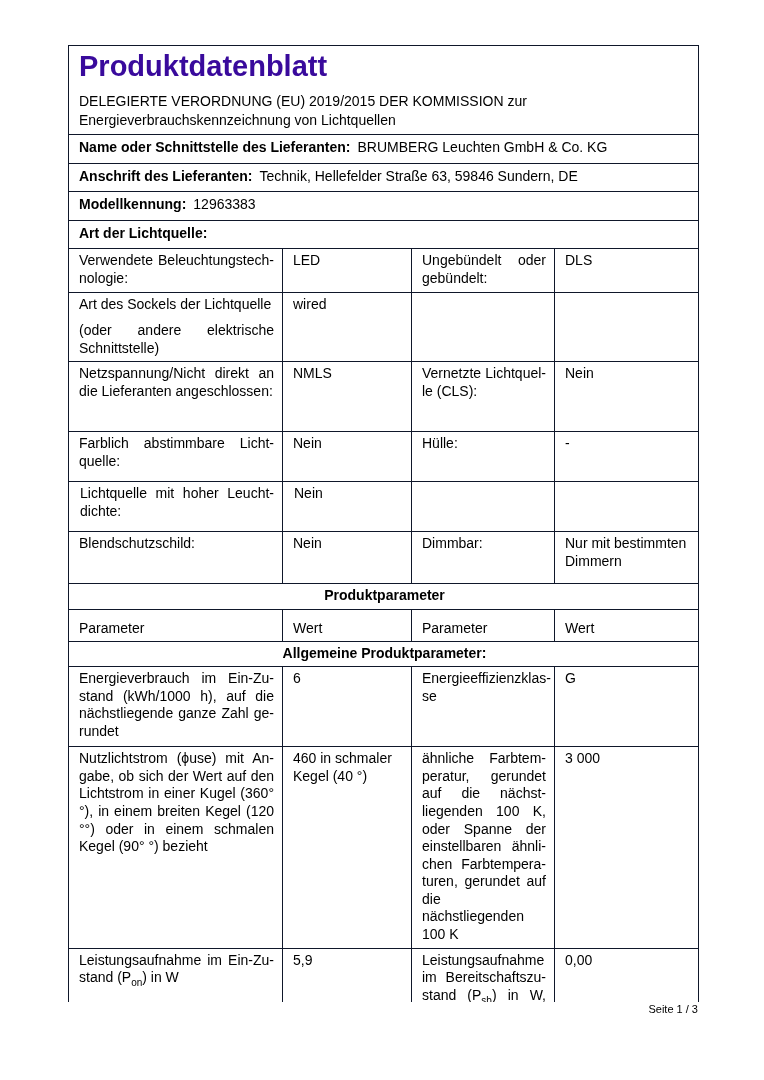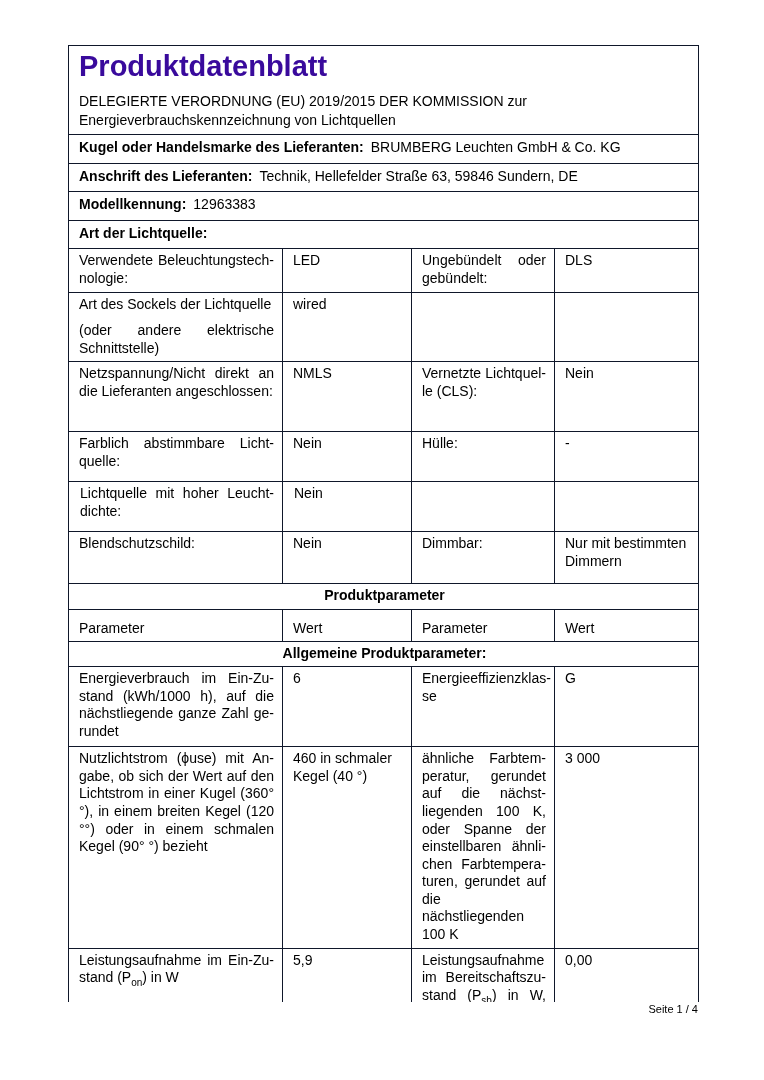--- a/index.html
+++ b/index.html
@@ -61,21 +61,21 @@
       <tbody>
         <tr>
           <td colspan="4" class="titleblock">
             <h1 class="doctitle" style="color: rgb(57, 10, 156);">Produktdatenblatt</h1>
             <p class="subtitle">DELEGIERTE VERORDNUNG (EU) 2019/2015 DER KOMMISSION zur Energieverbrauchskennzeichnung von Lichtquellen</p>
           </td>
         </tr>
 
         <tr class="inforow">
           <td colspan="4">
-            <span class="lbl">Kugel oder Handelsmarke des Lieferanten:</span><span class="val">BRUMBERG Leuchten GmbH &amp; Co. KG</span>
+            <span class="lbl">Name oder Schnittstelle des Lieferanten:</span><span class="val">BRUMBERG Leuchten GmbH &amp; Co. KG</span>
           </td>
         </tr>
         <tr class="inforow">
           <td colspan="4">
             <span class="lbl">Anschrift des Lieferanten:</span><span class="val">Technik, Hellefelder Straße 63, 59846 Sundern, DE</span>
           </td>
         </tr>
         <tr class="inforow">
           <td colspan="4">
             <span class="lbl">Modellkennung:</span><span class="val">12963383</span>
@@ -156,14 +156,14 @@
           <td class="p">Leistungsaufnahme im Ein-Zu­stand (P<sub>on</sub>) in W</td>
           <td class="v">5,9</td>
           <td class="p">Leistungsaufnahme im Bereitschaftszu­stand (P<sub>sb</sub>) in W, auf die zweite Dezimal­stelle gerundet</td>
           <td class="v">0,00</td>
         </tr>
 
       </tbody>
     </table>
   </div>
 
-  <div class="footer">Seite 1 / 4</div>
+  <div class="footer">Seite 1 / 3</div>
 </div>
 
 </body></html>

